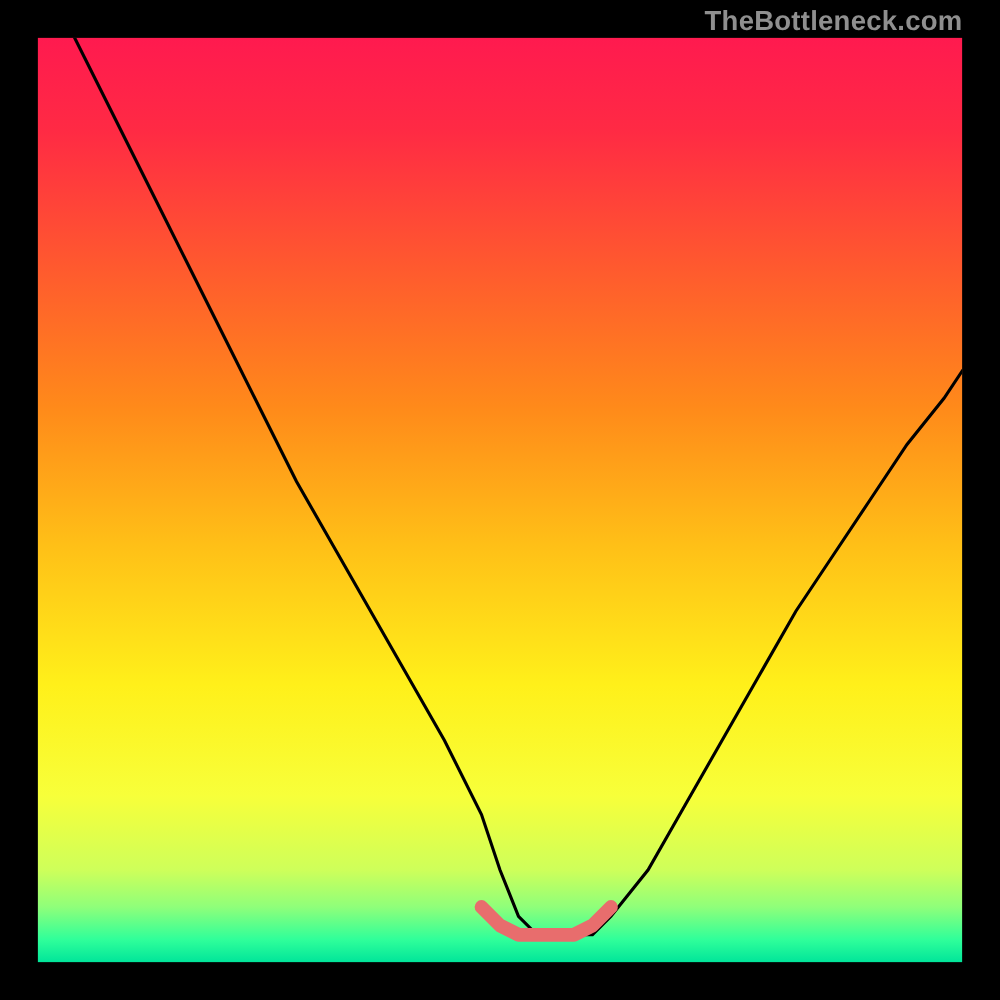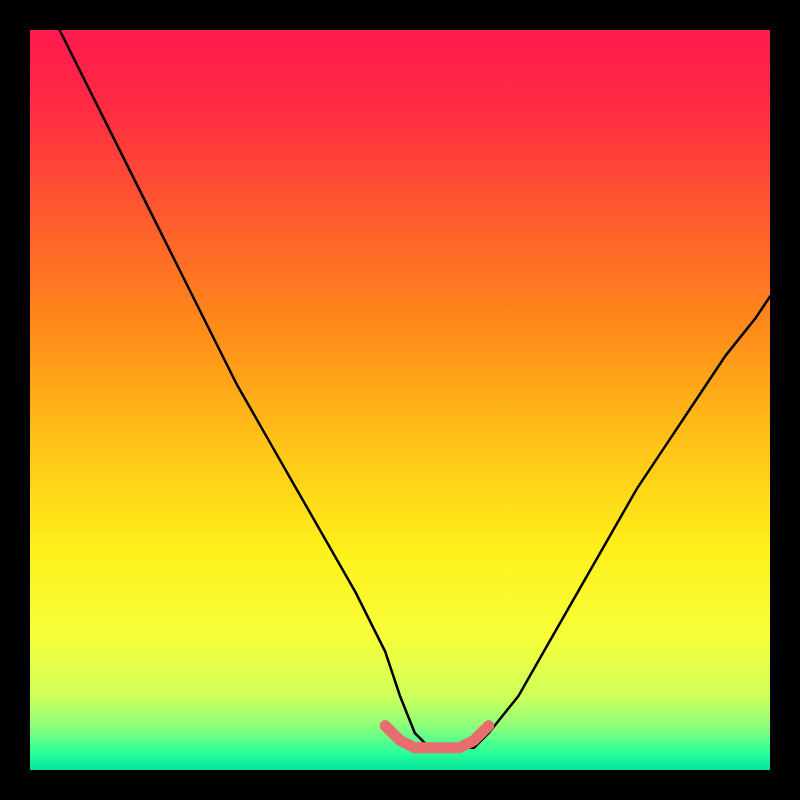--- a/index.html
+++ b/index.html
@@ -47,20 +47,21 @@
     font-weight: 600;
     color: #8f8f8f;
     letter-spacing: 0.2px;
   }
 </style>
 </head>
 <body>
 
 <div class="frame">
 
+  <div class="watermark">TheBottleneck.com</div>
 
   <div class="plot">
 
     <svg class="gradient" viewBox="0 0 740 740" preserveAspectRatio="none">
       <defs>
         <linearGradient id="bg" x1="0" y1="0" x2="0" y2="1">
             <stop offset="0%" stop-color="#ff1a4f"></stop>
             <stop offset="10%" stop-color="#ff2a44"></stop>
             <stop offset="25%" stop-color="#ff5a2e"></stop>
             <stop offset="40%" stop-color="#ff8a1a"></stop>

